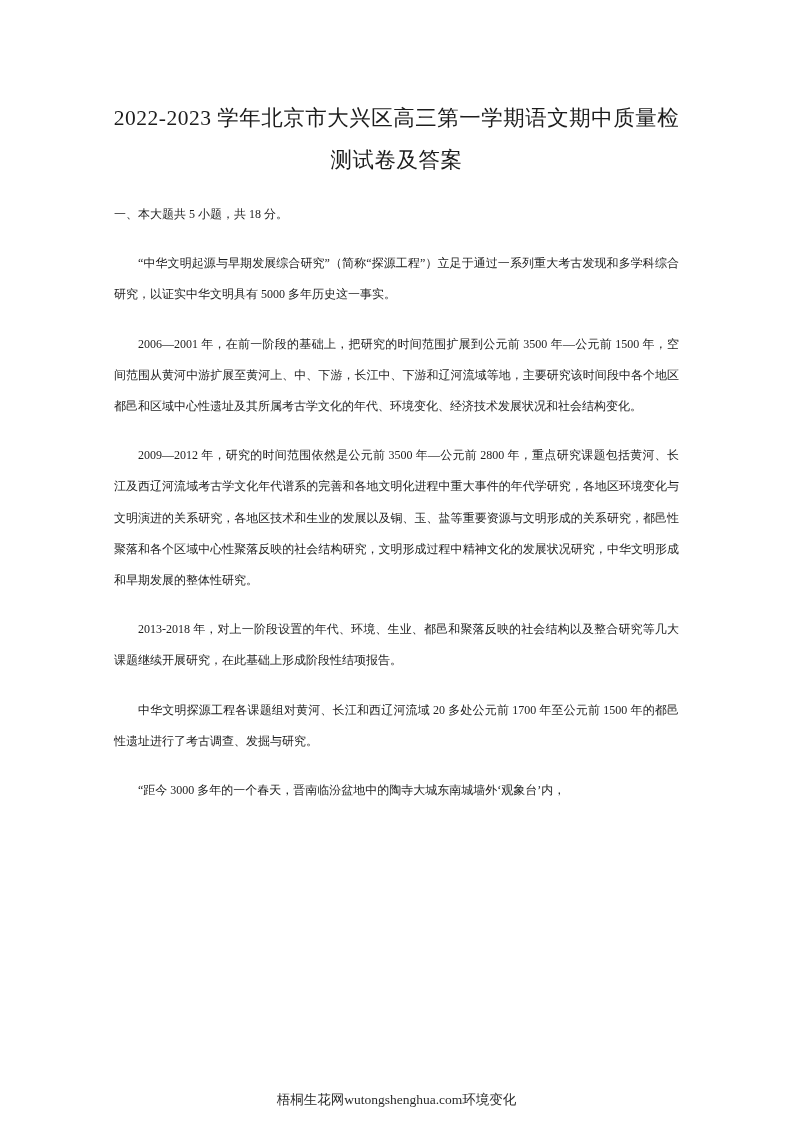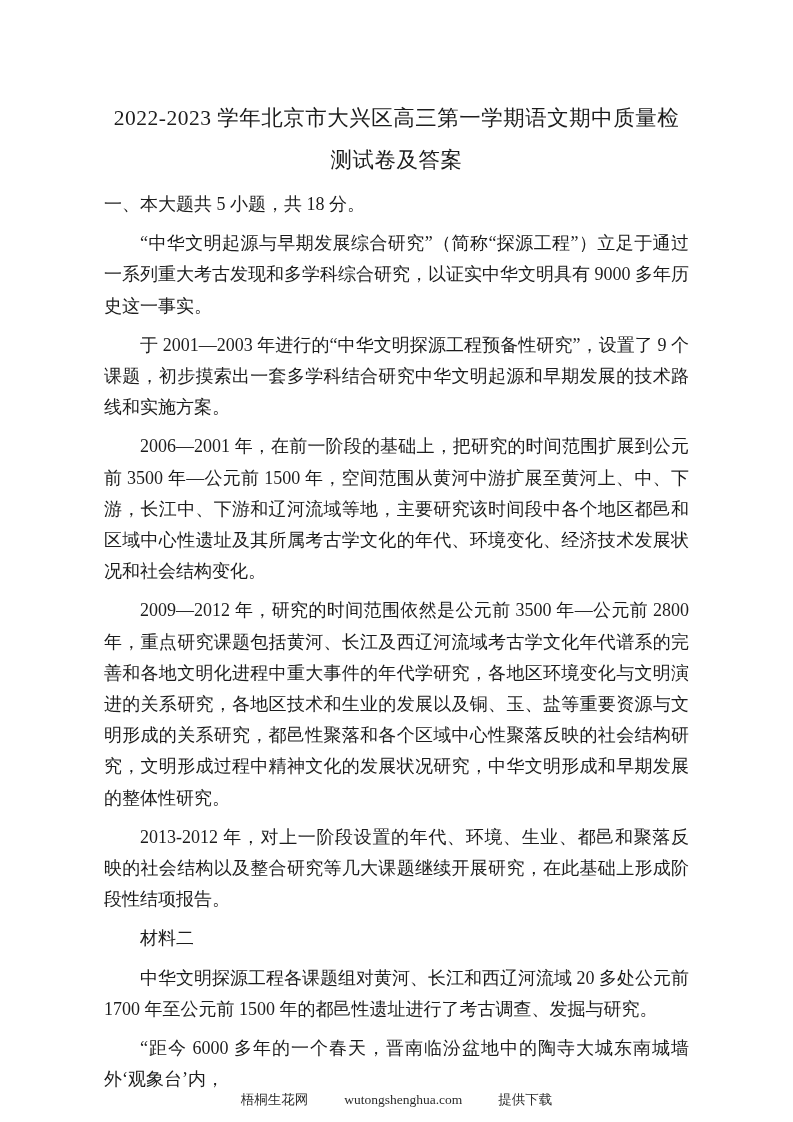--- a/index.html
+++ b/index.html
@@ -25,64 +25,61 @@
   .doc-title {
     max-width: 566px;
     margin: 0 auto 0 auto;
     font-size: 21.5px;
     line-height: 42px;
     font-weight: 400;
     text-align: center;
     letter-spacing: 0.5px;
   }
   .line, .para {
-    margin: 8px;
-    font-size: 18px;
+    margin: 18px;
+    font-size: 12px;
     line-height: 31.2px;
     text-align: justify;
     text-justify: inter-ideograph;
     word-break: break-all;
   }
   .para.indent, .line.indent {
     text-indent: 2em;
   }
   .footer {
     position: absolute;
     left: 0;
     right: 0;
     top: 1091px;
     display: flex;
     justify-content: center;
     align-items: center;
-    gap: 36px;
     font-size: 13.5px;
     line-height: 18px;
     color: #2a2a2a;
   }
 </style>
 </head>
 <body>
 
 <div class="page">
   <div class="content">
     <h1 class="doc-title">2022-2023 学年北京市大兴区高三第一学期语文期中质量检测试卷及答案</h1>
 
     <p class="line">一、本大题共 5 小题，共 18 分。</p>
 
 
     <div>
-        <p class="para indent">“中华文明起源与早期发展综合研究”（简称“探源工程”）立足于通过一系列重大考古发现和多学科综合研究，以证实中华文明具有 9000 多年历史这一事实。</p>
-        <p class="para indent">于 2001—2003 年进行的“中华文明探源工程预备性研究”，设置了 9 个课题，初步摸索出一套多学科结合研究中华文明起源和早期发展的技术路线和实施方案。</p>
+        <p class="para indent">“中华文明起源与早期发展综合研究”（简称“探源工程”）立足于通过一系列重大考古发现和多学科综合研究，以证实中华文明具有 5000 多年历史这一事实。</p>
         <p class="para indent">2006—2001 年，在前一阶段的基础上，把研究的时间范围扩展到公元前 3500 年—公元前 1500 年，空间范围从黄河中游扩展至黄河上、中、下游，长江中、下游和辽河流域等地，主要研究该时间段中各个地区都邑和区域中心性遗址及其所属考古学文化的年代、环境变化、经济技术发展状况和社会结构变化。</p>
         <p class="para indent">2009—2012 年，研究的时间范围依然是公元前 3500 年—公元前 2800 年，重点研究课题包括黄河、长江及西辽河流域考古学文化年代谱系的完善和各地文明化进程中重大事件的年代学研究，各地区环境变化与文明演进的关系研究，各地区技术和生业的发展以及铜、玉、盐等重要资源与文明形成的关系研究，都邑性聚落和各个区域中心性聚落反映的社会结构研究，文明形成过程中精神文化的发展状况研究，中华文明形成和早期发展的整体性研究。</p>
-        <p class="para indent">2013-2012 年，对上一阶段设置的年代、环境、生业、都邑和聚落反映的社会结构以及整合研究等几大课题继续开展研究，在此基础上形成阶段性结项报告。</p>
-        <p class="para indent">材料二</p>
+        <p class="para indent">2013-2018 年，对上一阶段设置的年代、环境、生业、都邑和聚落反映的社会结构以及整合研究等几大课题继续开展研究，在此基础上形成阶段性结项报告。</p>
         <p class="para indent">中华文明探源工程各课题组对黄河、长江和西辽河流域 20 多处公元前 1700 年至公元前 1500 年的都邑性遗址进行了考古调查、发掘与研究。</p>
-        <p class="para indent">“距今 6000 多年的一个春天，晋南临汾盆地中的陶寺大城东南城墙外‘观象台’内，</p>
+        <p class="para indent">“距今 3000 多年的一个春天，晋南临汾盆地中的陶寺大城东南城墙外‘观象台’内，</p>
       </div>
   </div>
 
   <div class="footer">
     <span>梧桐生花网</span>
     <span>wutongshenghua.com</span>
-    <span>提供下载</span>
+    <span>环境变化</span>
   </div>
 </div>
 
 </body></html>

